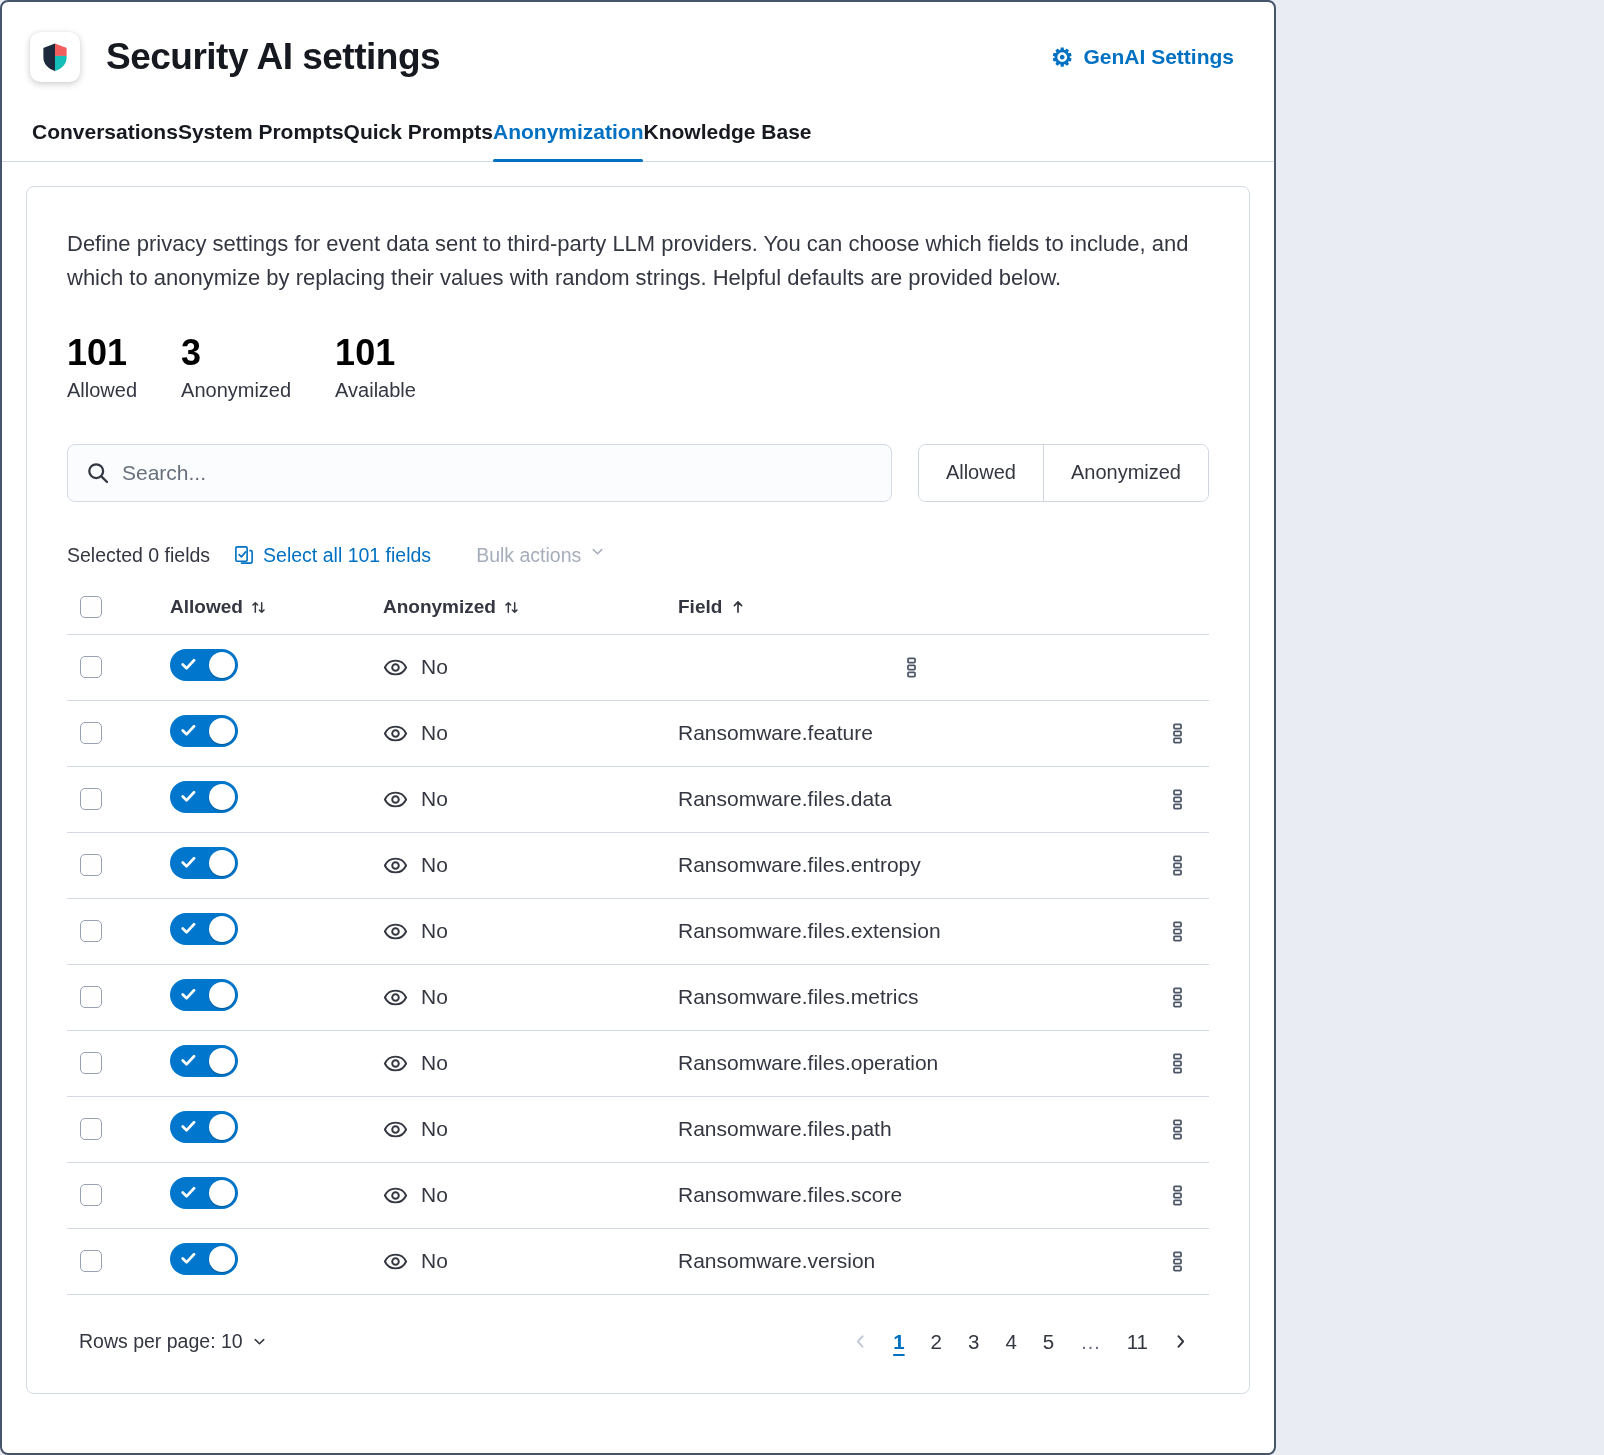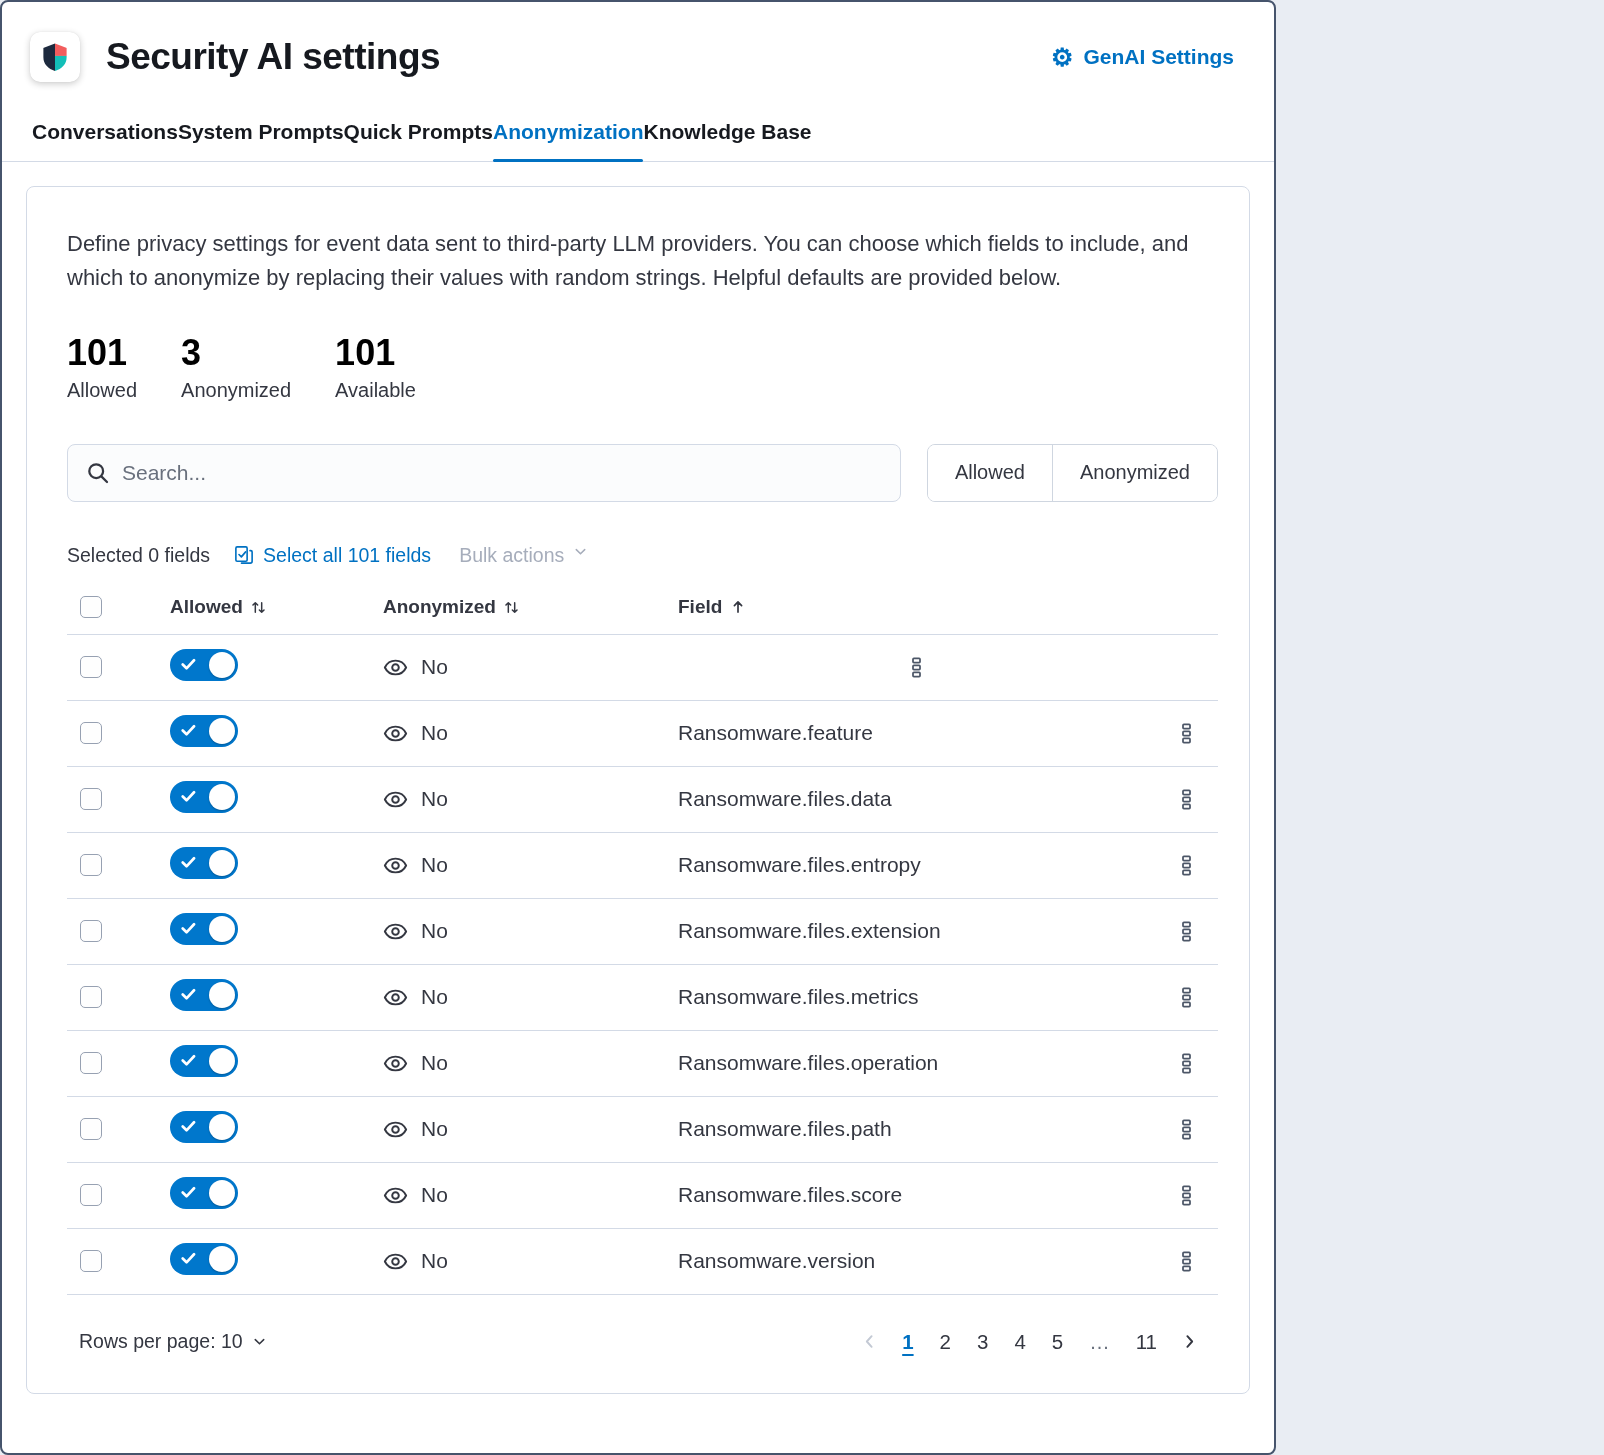--- a/index.html
+++ b/index.html
@@ -21,21 +21,21 @@
   .genai-link { margin-left: auto; display: flex; align-items: center; gap: 10px; color: #0071c2; font-size: 21px; font-weight: 600; cursor: pointer; }
   .gear-glyph { font-size: 25px; line-height: 1; }
 
   
   .tabs { display: flex; padding: 0 30px; margin-top: 38px; border-bottom: 1px solid #d3dae6; }
   .tab { font-size: 21px; font-weight: 700; color: #16191f; padding-bottom: 17px; position: relative; cursor: pointer; white-space: nowrap; }
   .tab.active { color: #0071c2; }
   .tab.active::after { content: ""; position: absolute; left: 0; right: 0; bottom: -1px; height: 3px; background: #0071c2; border-radius: 2px; }
 
   
-  .panel { margin: 24px; border: 1px solid #d3dae6; border-radius: 8px; padding: 40px 31px 34px 40px; }
+  .panel { margin: 24px; border: 1px solid #d3dae6; border-radius: 8px; padding: 40px 40px 34px 40px; }
   .description { font-size: 22px; line-height: 1.55; color: #343741; max-width: 1430px; }
 
   .stats { display: flex; gap: 44px; margin-top: 38px; }
   .stat-value { font-size: 36px; font-weight: 700; color: #000; line-height: 1.1; }
   .stat-label { font-size: 20px; color: #343741; margin-top: 6px; }
 
   
   .search-row { display: flex; gap: 26px; margin-top: 42px; }
   .search-box {
     flex: 1; height: 58px; border: 1px solid #d3dae6; border-radius: 8px;
@@ -47,21 +47,21 @@
   .filter-btn {
     padding: 0 27px; font-size: 20px; color: #343741; background: #fff; border: none;
     display: flex; align-items: center; cursor: pointer; font-family: "Liberation Sans", sans-serif; font-weight: 500;
   }
   .filter-btn + .filter-btn { border-left: 1px solid #cfd6e0; }
 
   
   .selection-row { display: flex; align-items: center; gap: 24px; margin-top: 42px; font-size: 19.5px; }
   .selected-text { color: #343741; }
   .select-all { color: #0071c2; font-weight: 500; display: flex; align-items: center; gap: 9px; cursor: pointer; }
-  .bulk-actions { color: #a6adbb; display: flex; align-items: flex-start; gap: 9px; margin-left: 4px; }
+  .bulk-actions { color: #a6adbb; display: flex; align-items: flex-start; gap: 9px; margin-left: 21px; }
 
   
   .table { margin-top: 14px; }
   .thead, .trow { display: grid; grid-template-columns: 103px 213px 295px 1fr 64px; align-items: center; }
   .thead { height: 54px; border-bottom: 1px solid #d3dae6; }
   .th { font-weight: 700; font-size: 19px; color: #343741; display: flex; align-items: center; gap: 7px; cursor: pointer; }
   .trow { height: 66px; border-bottom: 1px solid #d3dae6; font-size: 21px; color: #343741; }
   .cell-check { padding-left: 13px; display: flex; align-items: center; }
   .checkbox { width: 22px; height: 22px; border: 1px solid #97a1b2; border-radius: 5px; background: #fefefe; display: inline-block; cursor: pointer; }
 

